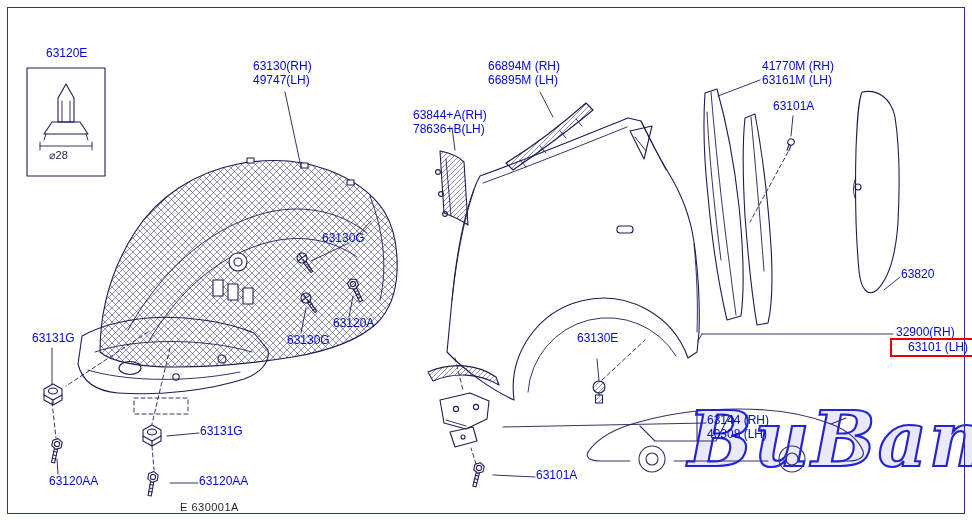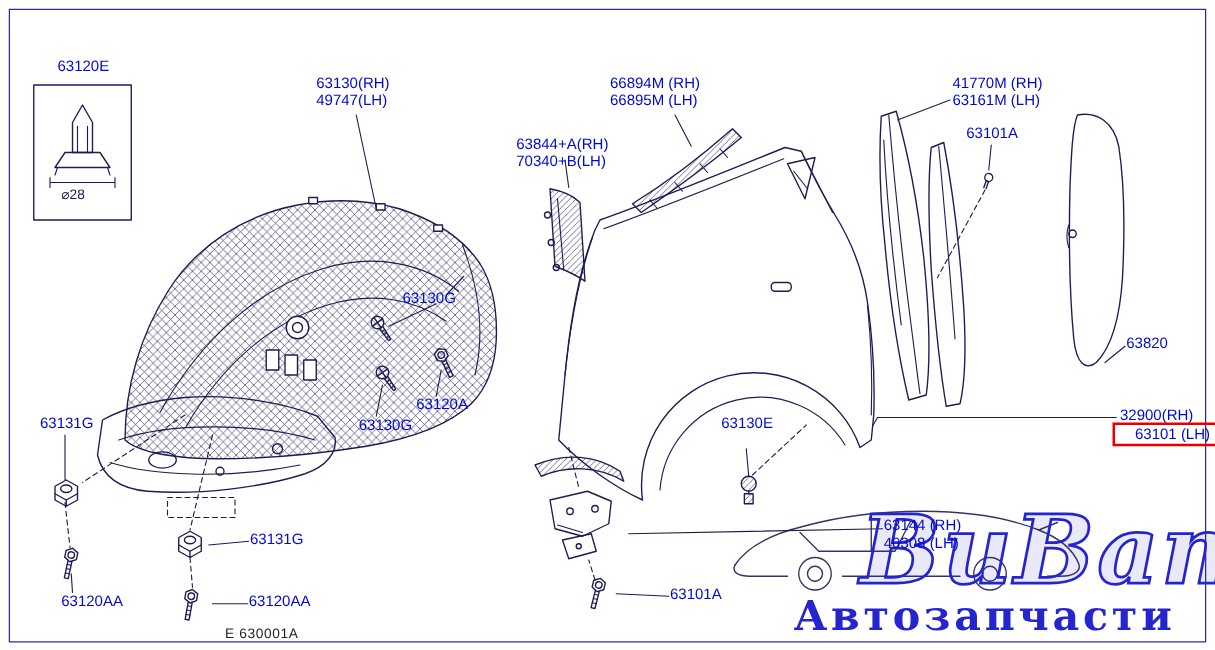--- a/index.html
+++ b/index.html
@@ -227,32 +227,31 @@
       <circle cx="652" cy="459" r="13"></circle>
       <circle cx="652" cy="459" r="6"></circle>
       <circle cx="792" cy="459" r="13"></circle>
       <circle cx="792" cy="459" r="6"></circle>
       <path d="M640 426 L655 441 L716 441 L729 416 M697 411 L697 441"></path>
       <path d="M831 424 L846 418"></path>
     </g>
   </svg>
 
   <div class="wm-brand">ВиВат</div>
-  <div class="wm-sub">Автозапчасти</div>
 
   <div class="callout" style="left:46px;top:47px">63120E</div>
   <div class="callout" style="left:253px;top:60px">63130(RH)</div>
   <div class="callout" style="left:253px;top:74px">49747(LH)</div>
   <div class="callout" style="left:488px;top:60px">66894M (RH)</div>
   <div class="callout" style="left:488px;top:74px">66895M (LH)</div>
   <div class="callout" style="left:762px;top:60px">41770M (RH)</div>
   <div class="callout" style="left:762px;top:74px">63161M (LH)</div>
   <div class="callout" style="left:773px;top:100px">63101A</div>
   <div class="callout" style="left:413px;top:109px">63844+A(RH)</div>
-  <div class="callout" style="left:413px;top:123px">70340+B(LH)</div>
+  <div class="callout" style="left:413px;top:123px">78636+B(LH)</div>
   <div class="callout" style="left:322px;top:232px">63130G</div>
   <div class="callout" style="left:32px;top:332px">63131G</div>
   <div class="callout" style="left:333px;top:317px">63120A</div>
   <div class="callout" style="left:287px;top:334px">63130G</div>
   <div class="callout" style="left:577px;top:332px">63130E</div>
   <div class="callout" style="left:901px;top:268px">63820</div>
   <div class="callout" style="left:896px;top:326px">32900(RH)</div>
   <div class="callout highlighted" style="left:890px;top:338px">63101 (LH)</div>
   <div class="callout" style="left:707px;top:414px">63144 (RH)</div>
   <div class="callout" style="left:707px;top:428px">40308 (LH)</div>

